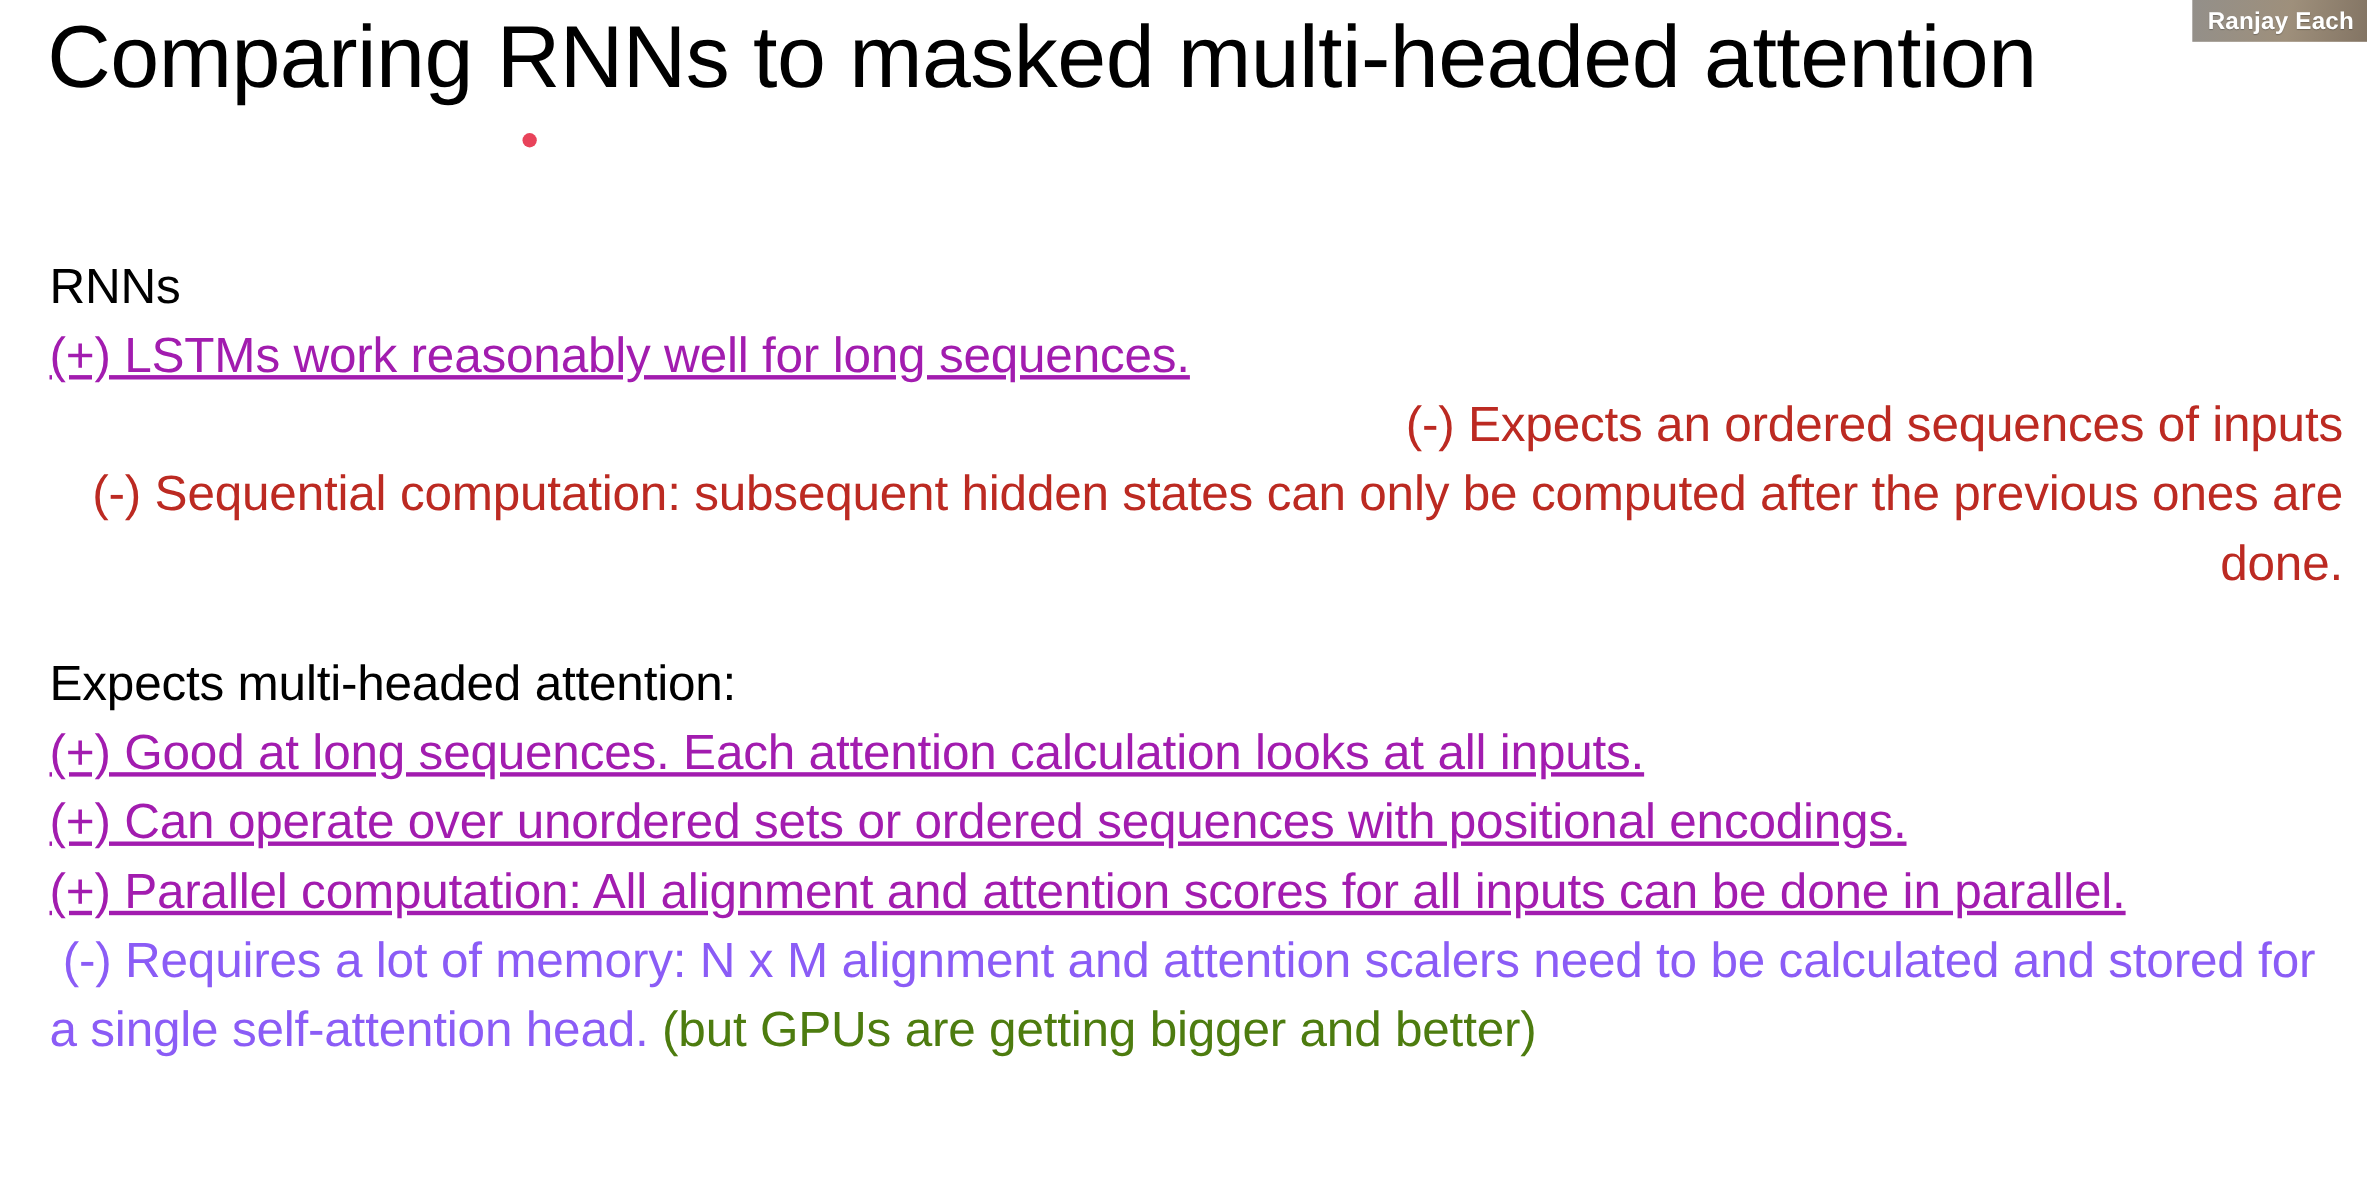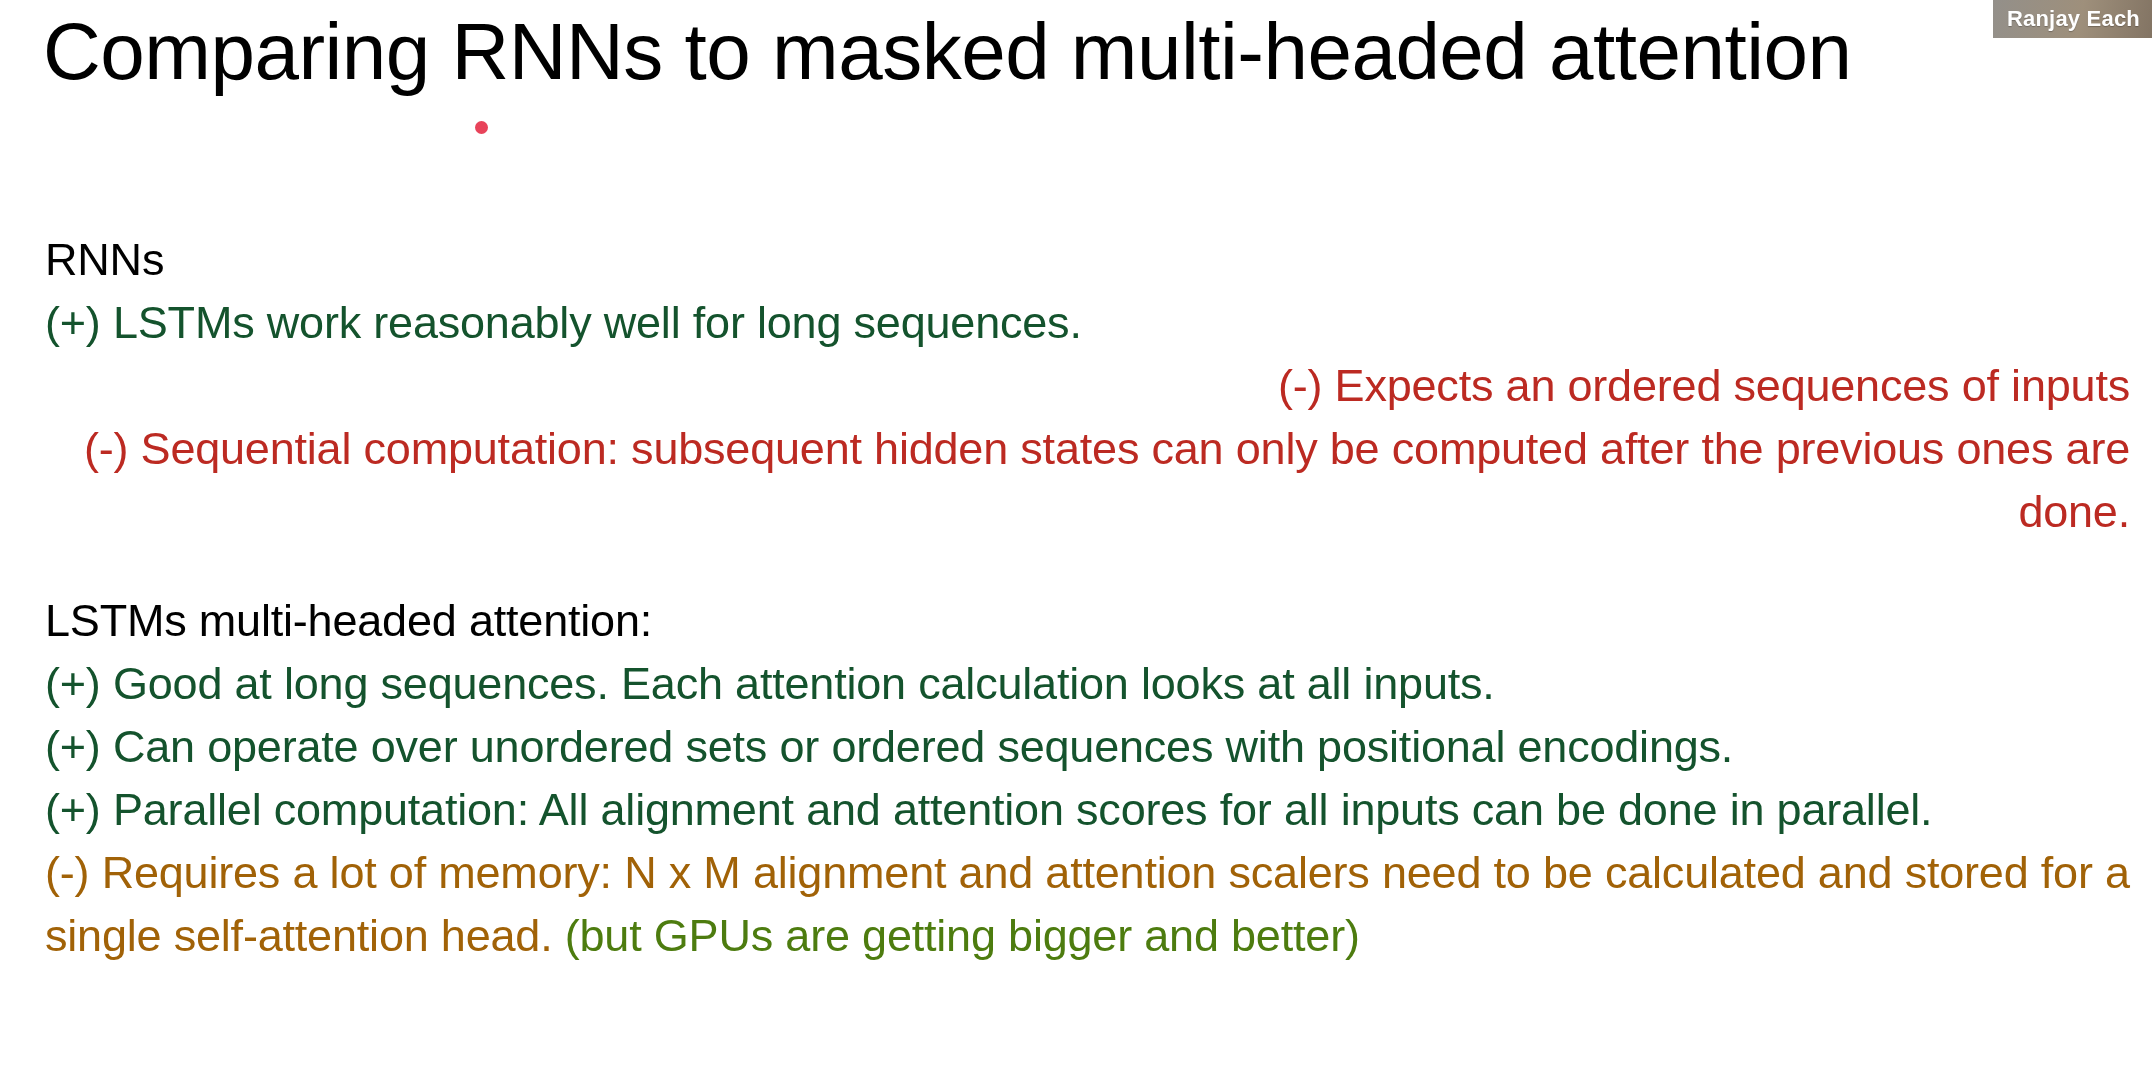--- a/index.html
+++ b/index.html
@@ -94,25 +94,25 @@
 
   .bullet-line {
     font-size: 45px;
     line-height: 63px;
     font-weight: 400;
     margin: 0;
     letter-spacing: -0.2px;
     word-spacing: 0px;
   }
 
-  .pos  { color: #14532d; }
+  .pos  { color: #a21caf; text-decoration: underline; }
   .neg  { color: #bc2a22; text-align: right; }
 
   .frag-green { color: #4d7c0f; text-align: center; }
-  .frag-red   { color: #a16207; }
+  .frag-red   { color: #8b5cf6; margin-left: 12px; }
 </style>
 </head>
 <body>
 
 <div id="slide">
 
   <div id="slide-title">Comparing RNNs to masked multi-headed attention</div>
 
   <div id="title-dot"></div>
 
@@ -126,21 +126,21 @@
       <div class="section-heading">RNNs</div>
 
       <div class="bullet-line pos">(+) LSTMs work reasonably well for long sequences.</div>
 
       <div class="bullet-line neg">(-) Expects an ordered sequences of inputs</div>
 
       <div class="bullet-line neg">(-) Sequential computation: subsequent hidden states can only be computed after the previous ones are done.</div>
     </div>
 
     <div class="section">
-      <div class="section-heading">LSTMs multi-headed attention:</div>
+      <div class="section-heading">Expects multi-headed attention:</div>
 
       <div class="bullet-line pos">(+) Good at long sequences. Each attention calculation looks at all inputs.</div>
 
       <div class="bullet-line pos">(+) Can operate over unordered sets or ordered sequences with positional encodings.</div>
 
       <div class="bullet-line pos">(+) Parallel computation: All alignment and attention scores for all inputs can be done in parallel.</div>
 
       <div class="bullet-line">
         <span class="frag-red">(-) Requires a lot of memory: N x M alignment and attention scalers need to be calculated and stored for a single self-attention head. </span><span class="frag-green">(but GPUs are getting bigger and better)</span>
       </div>

